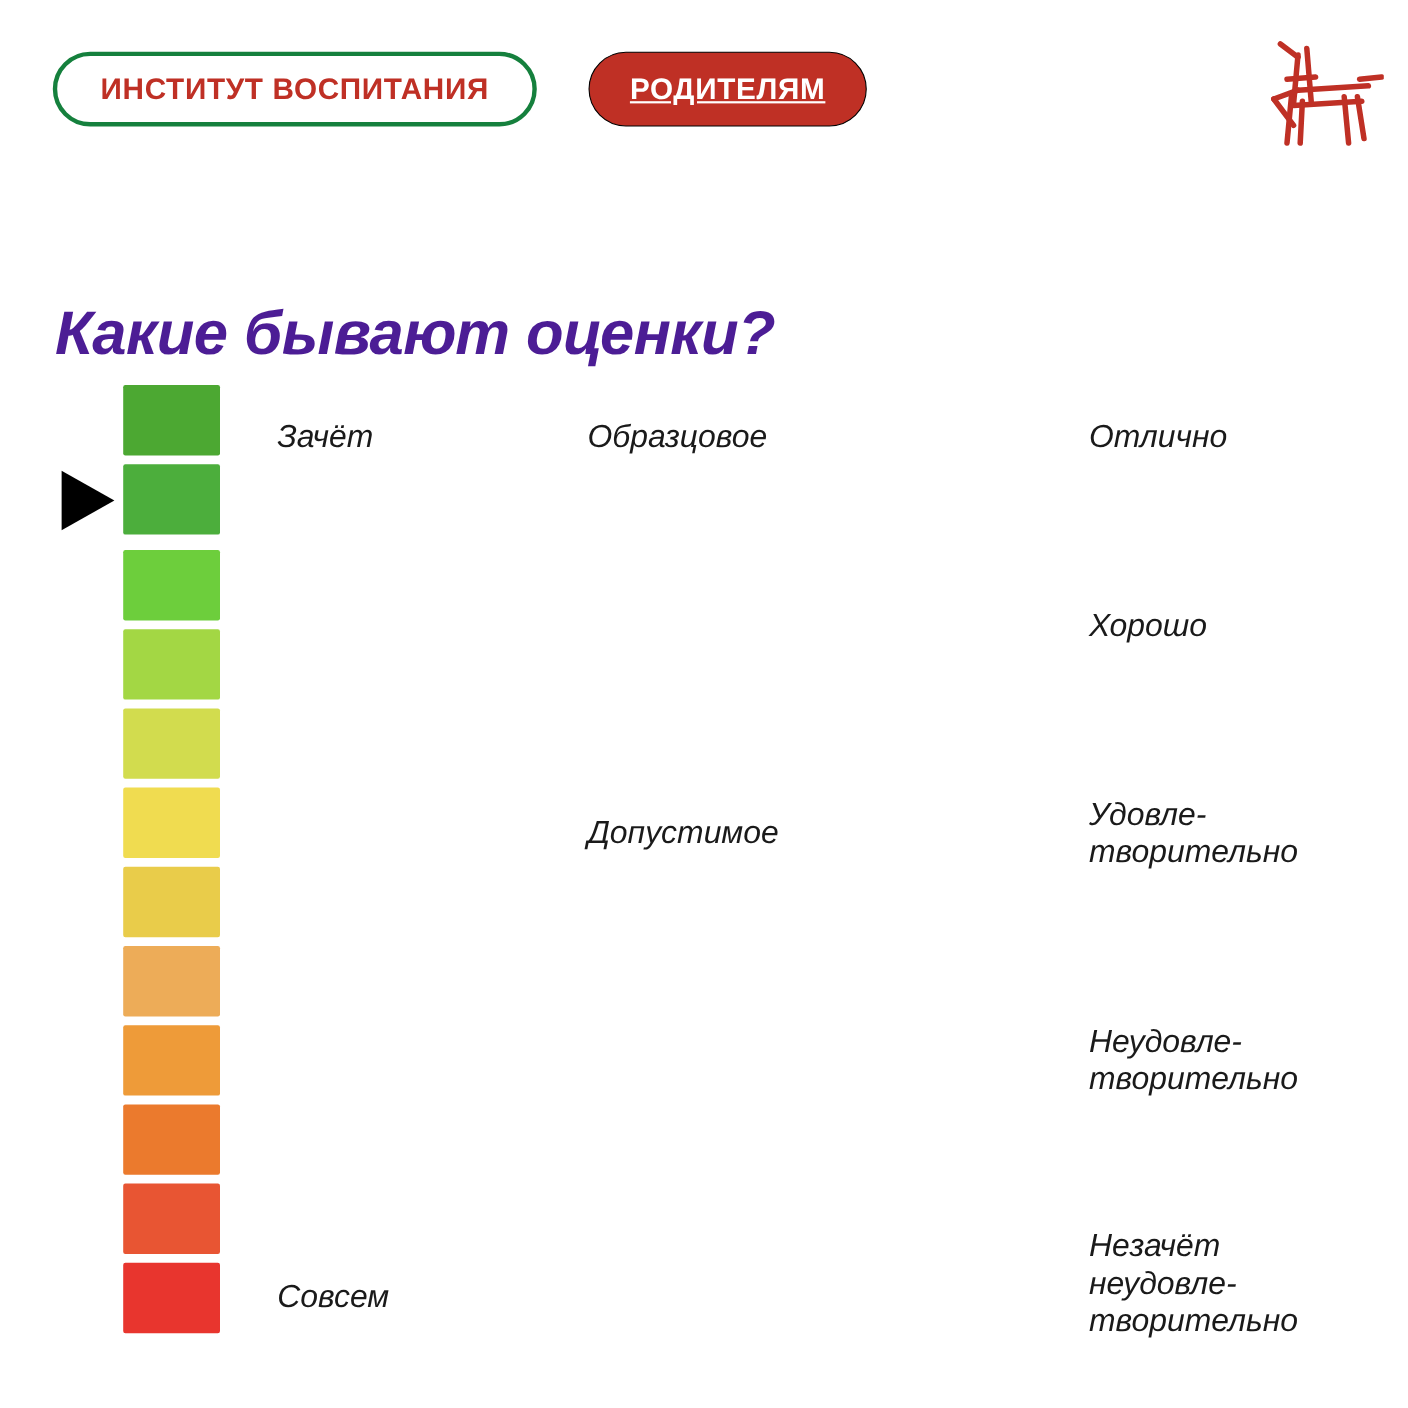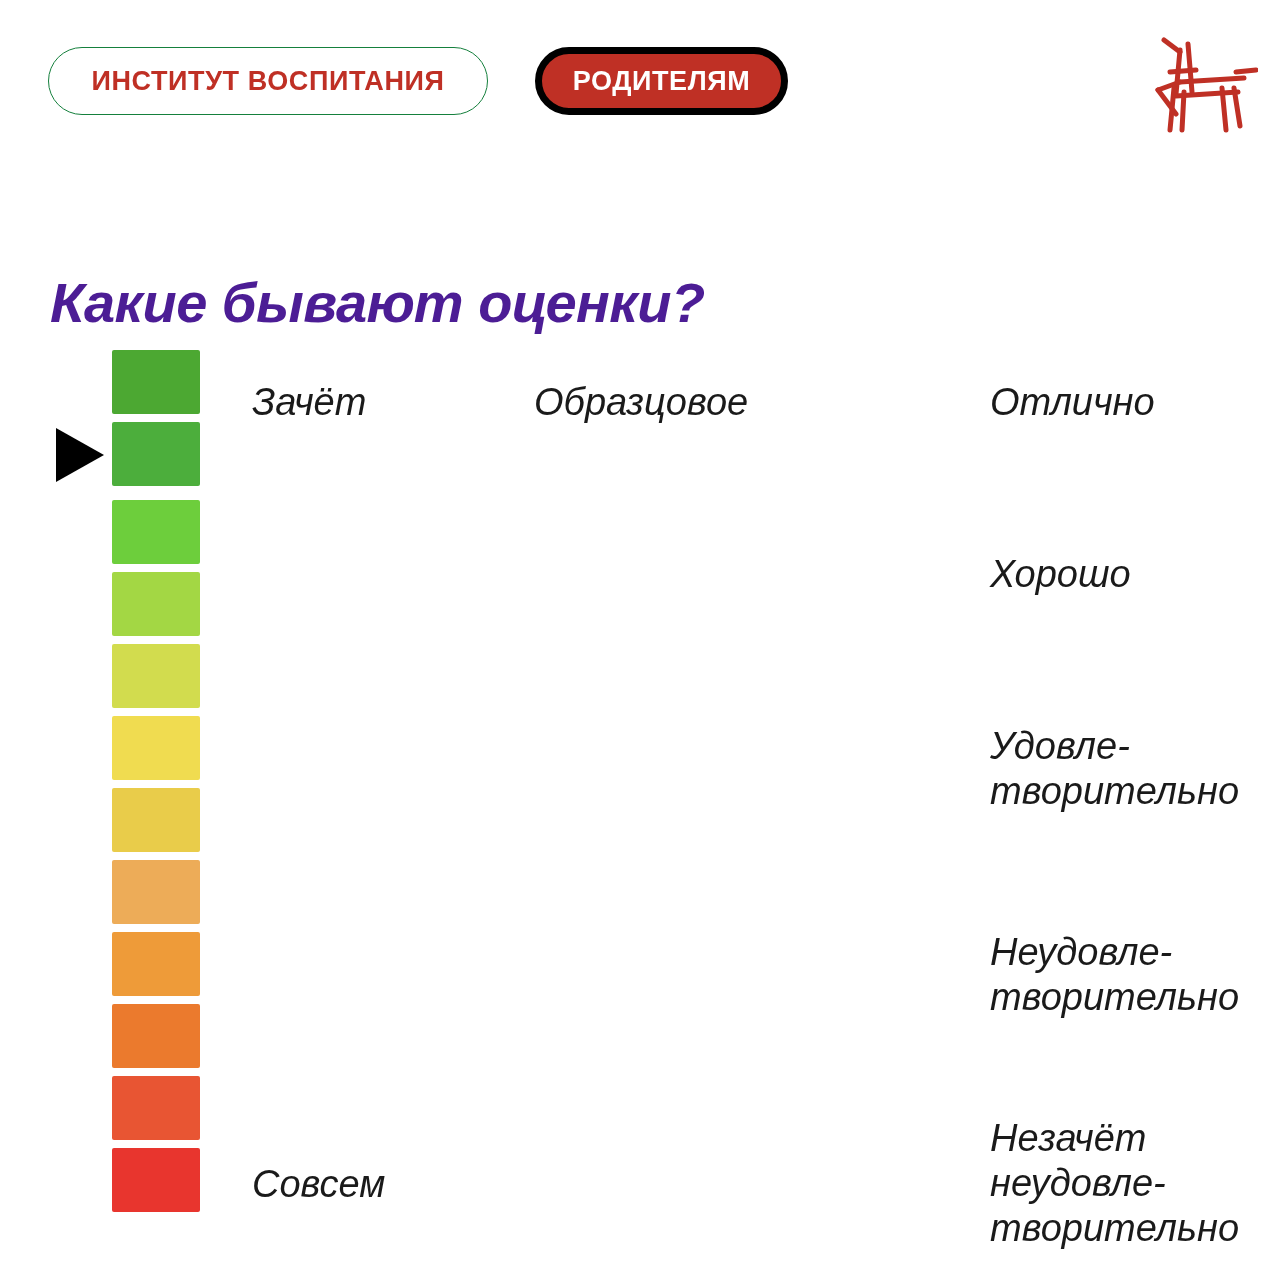--- a/index.html
+++ b/index.html
@@ -33,34 +33,35 @@
     border-radius: 999px;
     font-weight: 700;
     letter-spacing: 0.6px;
     white-space: nowrap;
   }
   .badge-outline {
     left: 48px;
     top: 47px;
     width: 440px;
     height: 68px;
-    border: 1px solid #15803d;
+    border: 4px solid #15803d;
     color: #BF3025;
     font-size: 27px;
     background: #ffffff;
   }
   .badge-solid {
     left: 535px;
     top: 47px;
     width: 253px;
     height: 68px;
     background: #BF3025;
     color: #ffffff;
     font-size: 27px;
-    border: 7px solid #000000;
+    border: 1px solid #000000;
+    text-decoration: underline;
   }
   .logo-mark {
     position: absolute;
     left: 1140px;
     top: 22px;
     width: 118px;
     height: 112px;
   }
 
   
@@ -108,21 +109,21 @@
     border-bottom: 27px solid transparent;
     border-left: 48px solid #000000;
   }
 
   
   .label {
     position: absolute;
     font-style: italic;
     font-weight: 400;
     color: #1a1a1a;
-    font-size: 38px;
+    font-size: 29px;
     line-height: 1.18;
     white-space: pre-line;
   }
   .col-pass   { left: 252px; }
   .col-behav  { left: 534px; }
   .col-grade  { left: 990px; font-style: italic; }
 </style>
 </head>
 <body>
 
@@ -183,20 +184,21 @@
   </div>
 
   <div class="pointer-arrow" style="top: 78px; border-left-color: rgb(0, 0, 0);"></div>
 
   <div class="label col-pass" style="top:30px">Зачёт</div>
 
   <div class="label col-pass" style="top:812px">Совсем</div>
 
   <div class="label col-behav" style="top:30px">Образцовое</div>
 
+  <div class="label col-behav" style="top:390px">Допустимое</div>
 
 
   <div class="label col-grade" style="top:30px">Отлично</div>
 
   <div class="label col-grade" style="top:202px">Хорошо</div>
 
   <div class="label col-grade" style="top:374px">Удовле-
 творительно</div>
 
   <div class="label col-grade" style="top:580px">Неудовле-

